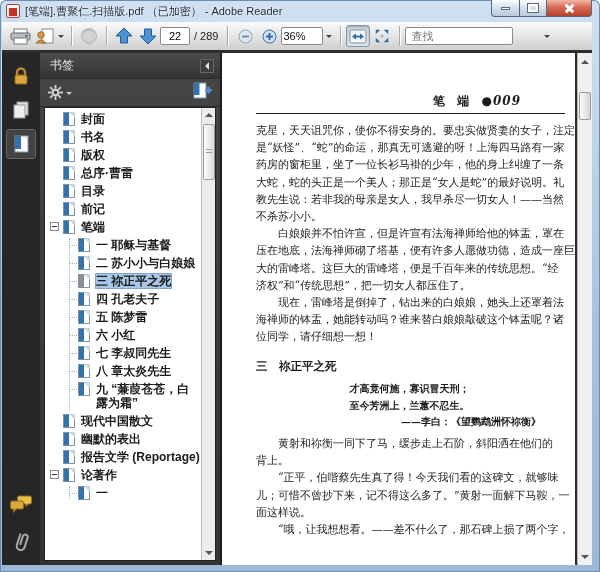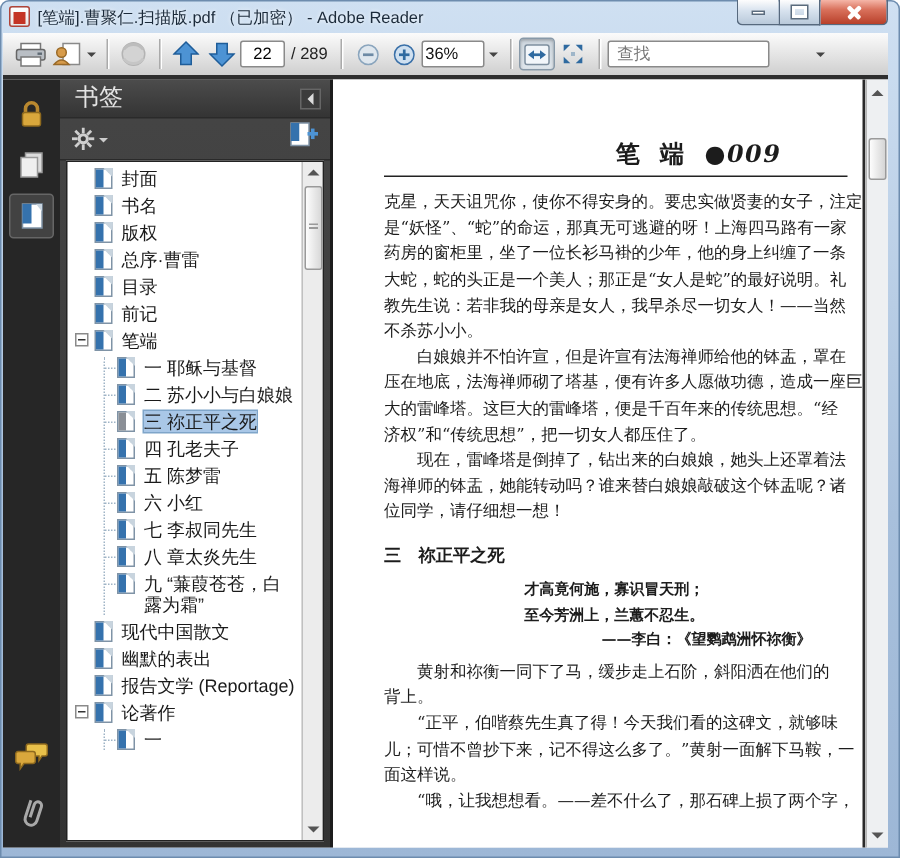--- a/index.html
+++ b/index.html
@@ -51,28 +51,28 @@
   
   .content { flex:1; display:flex; min-height:0; }
 
   .rail { width:38px; background:#262626; display:flex; flex-direction:column; align-items:center; padding-top:8px; position:relative; }
   .railbtn { width:30px; height:30px; display:flex; align-items:center; justify-content:center; border-radius:3px; margin-bottom:4px; }
   .railbtn.active { background:#424242; border:1px solid #666; }
   .railspacer { flex:1; }
   .railbtn.bottom { margin-bottom:8px; }
 
   .panel { width:182px; background:linear-gradient(#454545,#333); display:flex; flex-direction:column; border-right:2px solid #1d1d1d; }
-  .panel-header { height:26px; display:flex; align-items:center; justify-content:space-between; padding:0 6px 0 10px; color:#e4e4e4; font-size:16px; background:linear-gradient(#4c4c4c,#343434); border-bottom:1px solid #2a2a2a; }
+  .panel-header { height:26px; display:flex; align-items:center; justify-content:space-between; padding:0 6px 0 10px; color:#e4e4e4; font-size:12px; background:linear-gradient(#4c4c4c,#343434); border-bottom:1px solid #2a2a2a; }
   .collapse-btn { width:14px; height:14px; background:#3c3c3c; border:1px solid #666; display:flex; align-items:center; justify-content:center; }
   .collapse-btn::before { content:""; border:4px solid transparent; border-right-color:#ddd; margin-left:-4px; }
   .panel-tools { height:28px; display:flex; align-items:center; justify-content:space-between; padding:0 8px; border-bottom:1px solid #2a2a2a; }
   .gearwrap { display:flex; align-items:center; }
   .gearwrap::after { content:""; border:3.5px solid transparent; border-top-color:#ccc; margin-left:3px; margin-top:4px; }
 
-  .treewrap { flex:1; margin:0 4px 4px 4px; background:#fff; border:1px solid #222; position:relative; overflow:hidden; }
+  .treewrap { flex:1; margin:0 4px 4px 4px; background:#fff; border:1px solid #222; position:relative; overflow:hidden;font-weight:bold; }
   .tree { position:absolute; left:0; top:4px; right:14px; bottom:0; padding-left:4px; font-size:12px; color:#1a1a1a; }
   .titem { display:flex; align-items:flex-start; margin-bottom:4px; position:relative; line-height:14px; }
   .page-ic { flex:0 0 12px; width:12px; height:14px; background:#fff; border:1px solid #7f93a6; position:relative; margin-right:6px; margin-top:0px; }
   .page-ic::before { content:""; position:absolute; left:0; top:0; width:5px; height:12px; background:#3572ad; }
   .page-ic::after { content:""; position:absolute; right:-1px; top:-1px; border:3px solid #c8d4de; border-left-color:transparent; border-bottom-color:transparent; }
   .tlabel { max-width:122px; }
   .tlabel.sel { background:#a9c7e7; outline:1px solid #7fa5c9; }
   .page-ic.gray::before { background:#8a8f96; }
   .expander { position:absolute; left:-13px; top:2px; width:9px; height:9px; background:#fff; border:1px solid #8a8a8a; }
   .expander::before { content:""; position:absolute; left:1px; top:3px; width:5px; height:1px; background:#333; }
@@ -87,21 +87,21 @@
   .sb-up { top:1px; } .sb-down { bottom:1px; }
   .tri-up { border:4px solid transparent; border-bottom-color:#555; margin-top:-4px; }
   .tri-down { border:4px solid transparent; border-top-color:#555; margin-bottom:-4px; }
   .sb-thumb { position:absolute; left:1px; width:12px; background:linear-gradient(90deg,#fdfdfd,#d8d8d8); border:1px solid #9a9a9a; border-radius:2px; }
   .sb-grip { position:absolute; left:2px; right:2px; top:50%; height:5px; margin-top:-3px;
     background:repeating-linear-gradient(#9a9a9a 0 1px, transparent 1px 2.5px); }
 
   
   .main { flex:1; display:flex; min-width:0; }
   .docpage { flex:1; background:#fff; border-right:2px solid #2a2a2a; position:relative; font-family:"DejaVu Serif","Liberation Serif",serif; color:#1c1c1c; overflow:hidden; }
-  .pheader { margin:40px 54px 0 0; text-align:right; font-size:16px; font-weight:bold; letter-spacing:4px; }
+  .pheader { margin:40px 54px 0 0; text-align:right; font-size:12px; font-weight:bold; letter-spacing:4px; }
   .pheader .pnum { font-style:italic; letter-spacing:1px; font-weight:bold; }
   .prule { margin:3px 10px 0 34px; border-bottom:1.5px solid #222; }
   .ptext { margin:9px 12px 0 34px; font-size:11px; }
   .pline { height:17.2px; white-space:pre; }
   .pheading { font-weight:bold; font-size:11.5px; margin:13px 0 6px 0; height:17px; }
   .poemline { height:16.5px; text-align:center; font-size:10px; font-weight:bold; white-space:pre; }
   .poemattr { text-align:right; padding-right:22px; }
   .poemblock { margin-bottom:4px; }
 
   .vscroll { width:15px; background:#eef0f2; border-left:1px solid #b5b5b5; position:relative; }

